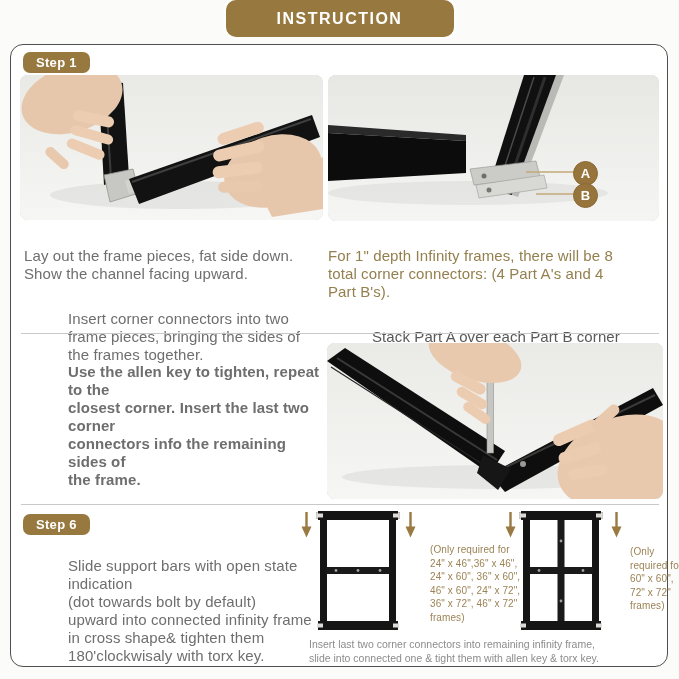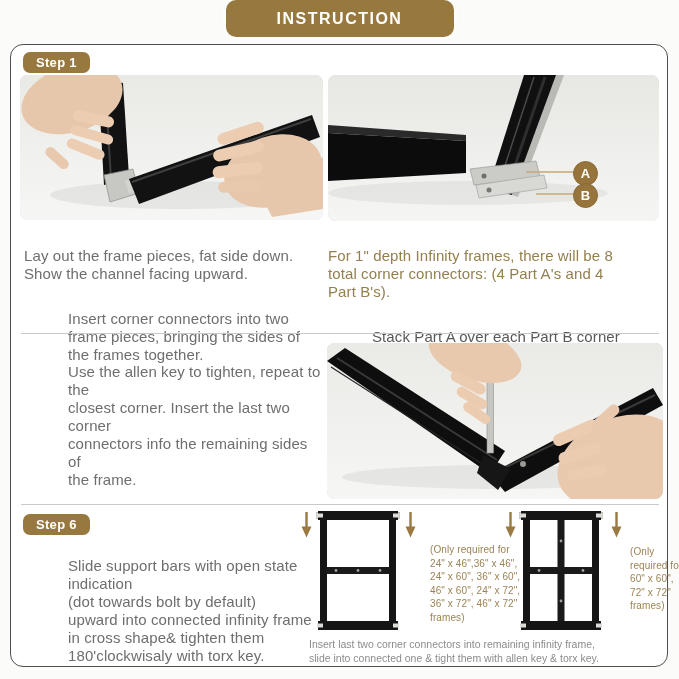--- a/index.html
+++ b/index.html
@@ -156,21 +156,21 @@
     <p class="olive">For 1" depth Infinity frames, there will be 8
 total corner connectors: (4 Part A's and 4
 Part B's).</p>
     <p class="dark">Stack Part A over each Part B corner
 connector before joining the sides of the frame.</p>
   </div>
 
   <div class="divider" style="top:288px;"></div>
 
   <div class="txt" style="left:13px;top:300px;width:300px;">
-    <p style="margin-bottom:10px;">Use the allen key to tighten, repeat to the
+    <p style="margin-bottom:10px;font-weight:bold;">Use the allen key to tighten, repeat to the
 closest corner. Insert the last two corner
 connectors info the remaining sides of
 the frame.</p>
   </div>
 
   <div class="photo" style="left:316px;top:298px;width:336px;height:156px;">
     <svg width="336" height="156" viewBox="0 0 336 156">
       <defs>
         <linearGradient id="bg3" x1="0" y1="0" x2="0" y2="1">
           <stop offset="0" stop-color="#eaeae7"></stop>

